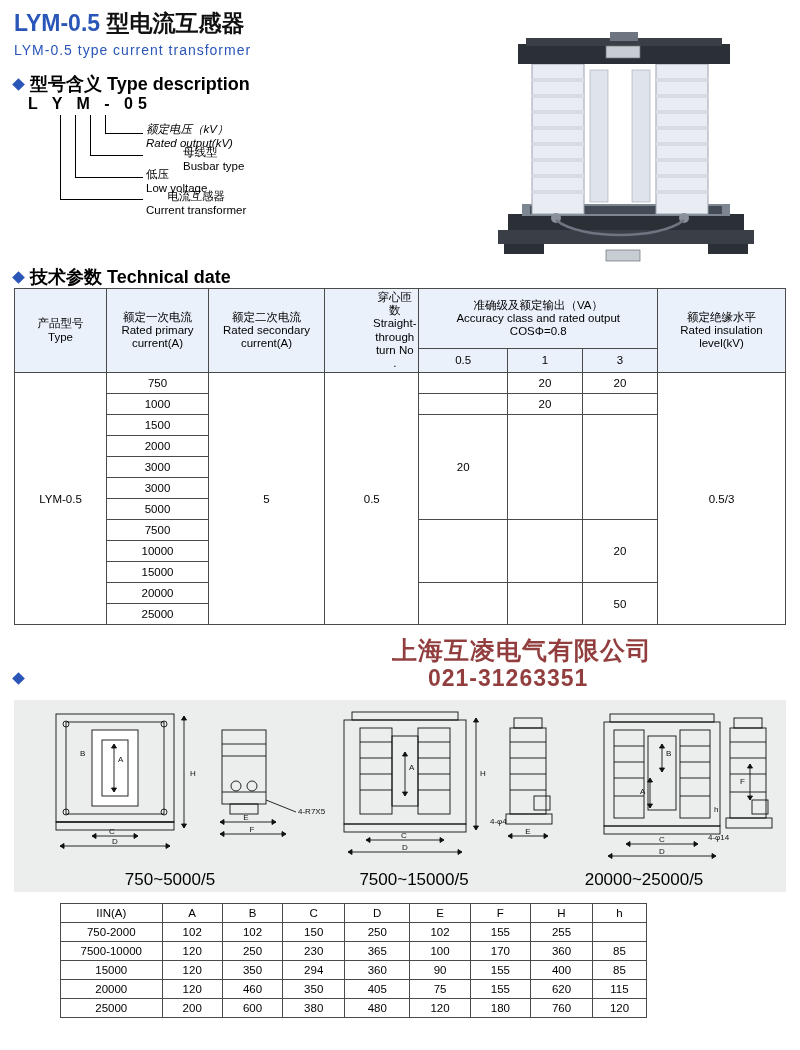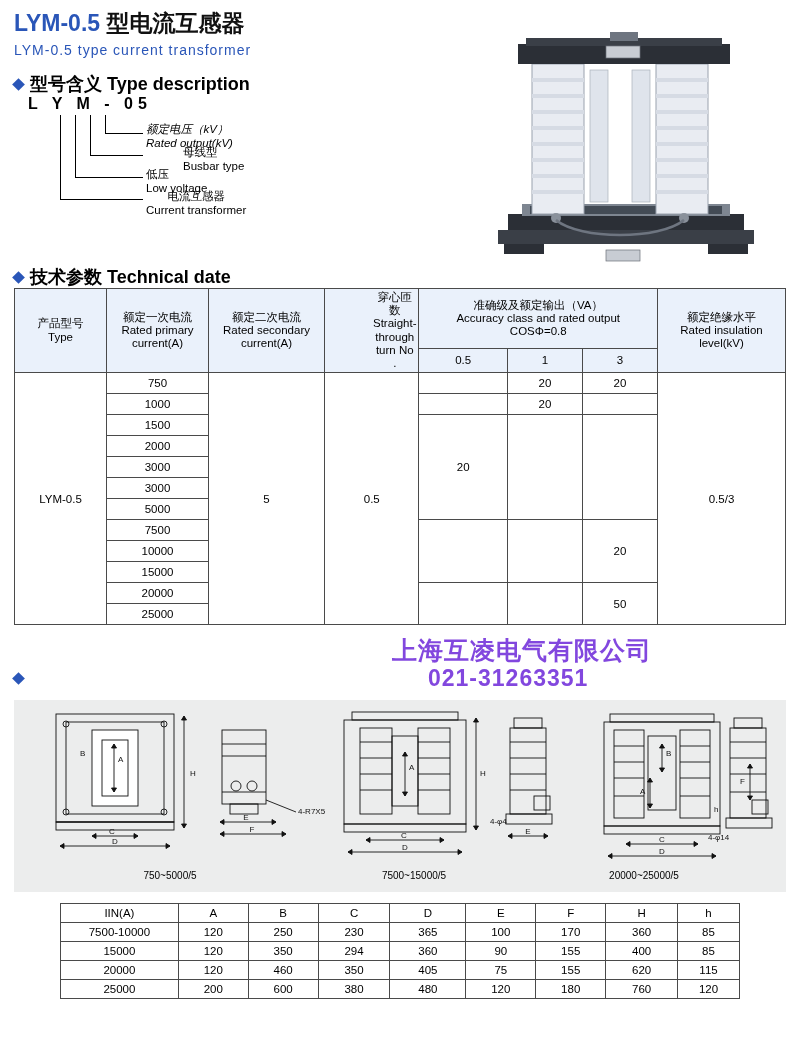--- a/index.html
+++ b/index.html
@@ -57,35 +57,35 @@
   table.tech thead th { background:#eaf1fb; font-weight:normal; line-height:1.15; }
   table.tech td { height:21px; }
   .cn-line { display:block; }
 
   
   .dimarea {
     position:absolute; left:14px; top:700px; width:772px; height:192px;
     background:#eceded;
   }
   .dim-caption {
-    position:absolute; font-size:10px; text-align:center; white-space:nowrap;
+    position:absolute; font-size:17px; text-align:center; white-space:nowrap;
   }
 
   table.dims {
-    position:absolute; left:60px; top:903px; width:680px;
+    position:absolute; left:60px; top:903px; width:587px;
     border-collapse:collapse; font-size:11.5px;padding-left:37px;
   }
   table.dims th, table.dims td {
     border:1px solid #4a4a4a; text-align:center; padding:2px 0; height:19px;
     font-weight:normal;
   }
 
   
   .wm {
-    position:absolute; color:#6d28d9; opacity:.85; font-weight:bold;
+    position:absolute; color:#7f1d1d; opacity:.85; font-weight:bold;
     white-space:nowrap; pointer-events:none;
   }
   .wm1 { left:392px; top:634px; font-size:25px; letter-spacing:1px; }
   .wm2 { left:428px; top:665px; font-size:23px; letter-spacing:1px; }
 
   
   .photo { position:absolute; left:470px; top:18px; width:310px; height:245px; }
 
   svg { display:block; }
 </style>
@@ -435,20 +435,31 @@
         <th style="width:72px;">C</th>
         <th style="width:76px;">D</th>
         <th style="width:70px;">E</th>
         <th style="width:70px;">F</th>
         <th style="width:72px;">H</th>
         <th style="width:62px;">h</th>
       </tr>
     </thead>
     <tbody>
       <tr>
+        <td>750-2000</td>
+        <td>102</td>
+        <td>102</td>
+        <td>150</td>
+        <td>250</td>
+        <td>102</td>
+        <td>155</td>
+        <td>255</td>
+        <td></td>
+      </tr>
+      <tr>
         <td>7500-10000</td>
         <td>120</td>
         <td>250</td>
         <td>230</td>
         <td>365</td>
         <td>100</td>
         <td>170</td>
         <td>360</td>
         <td>85</td>
       </tr>

